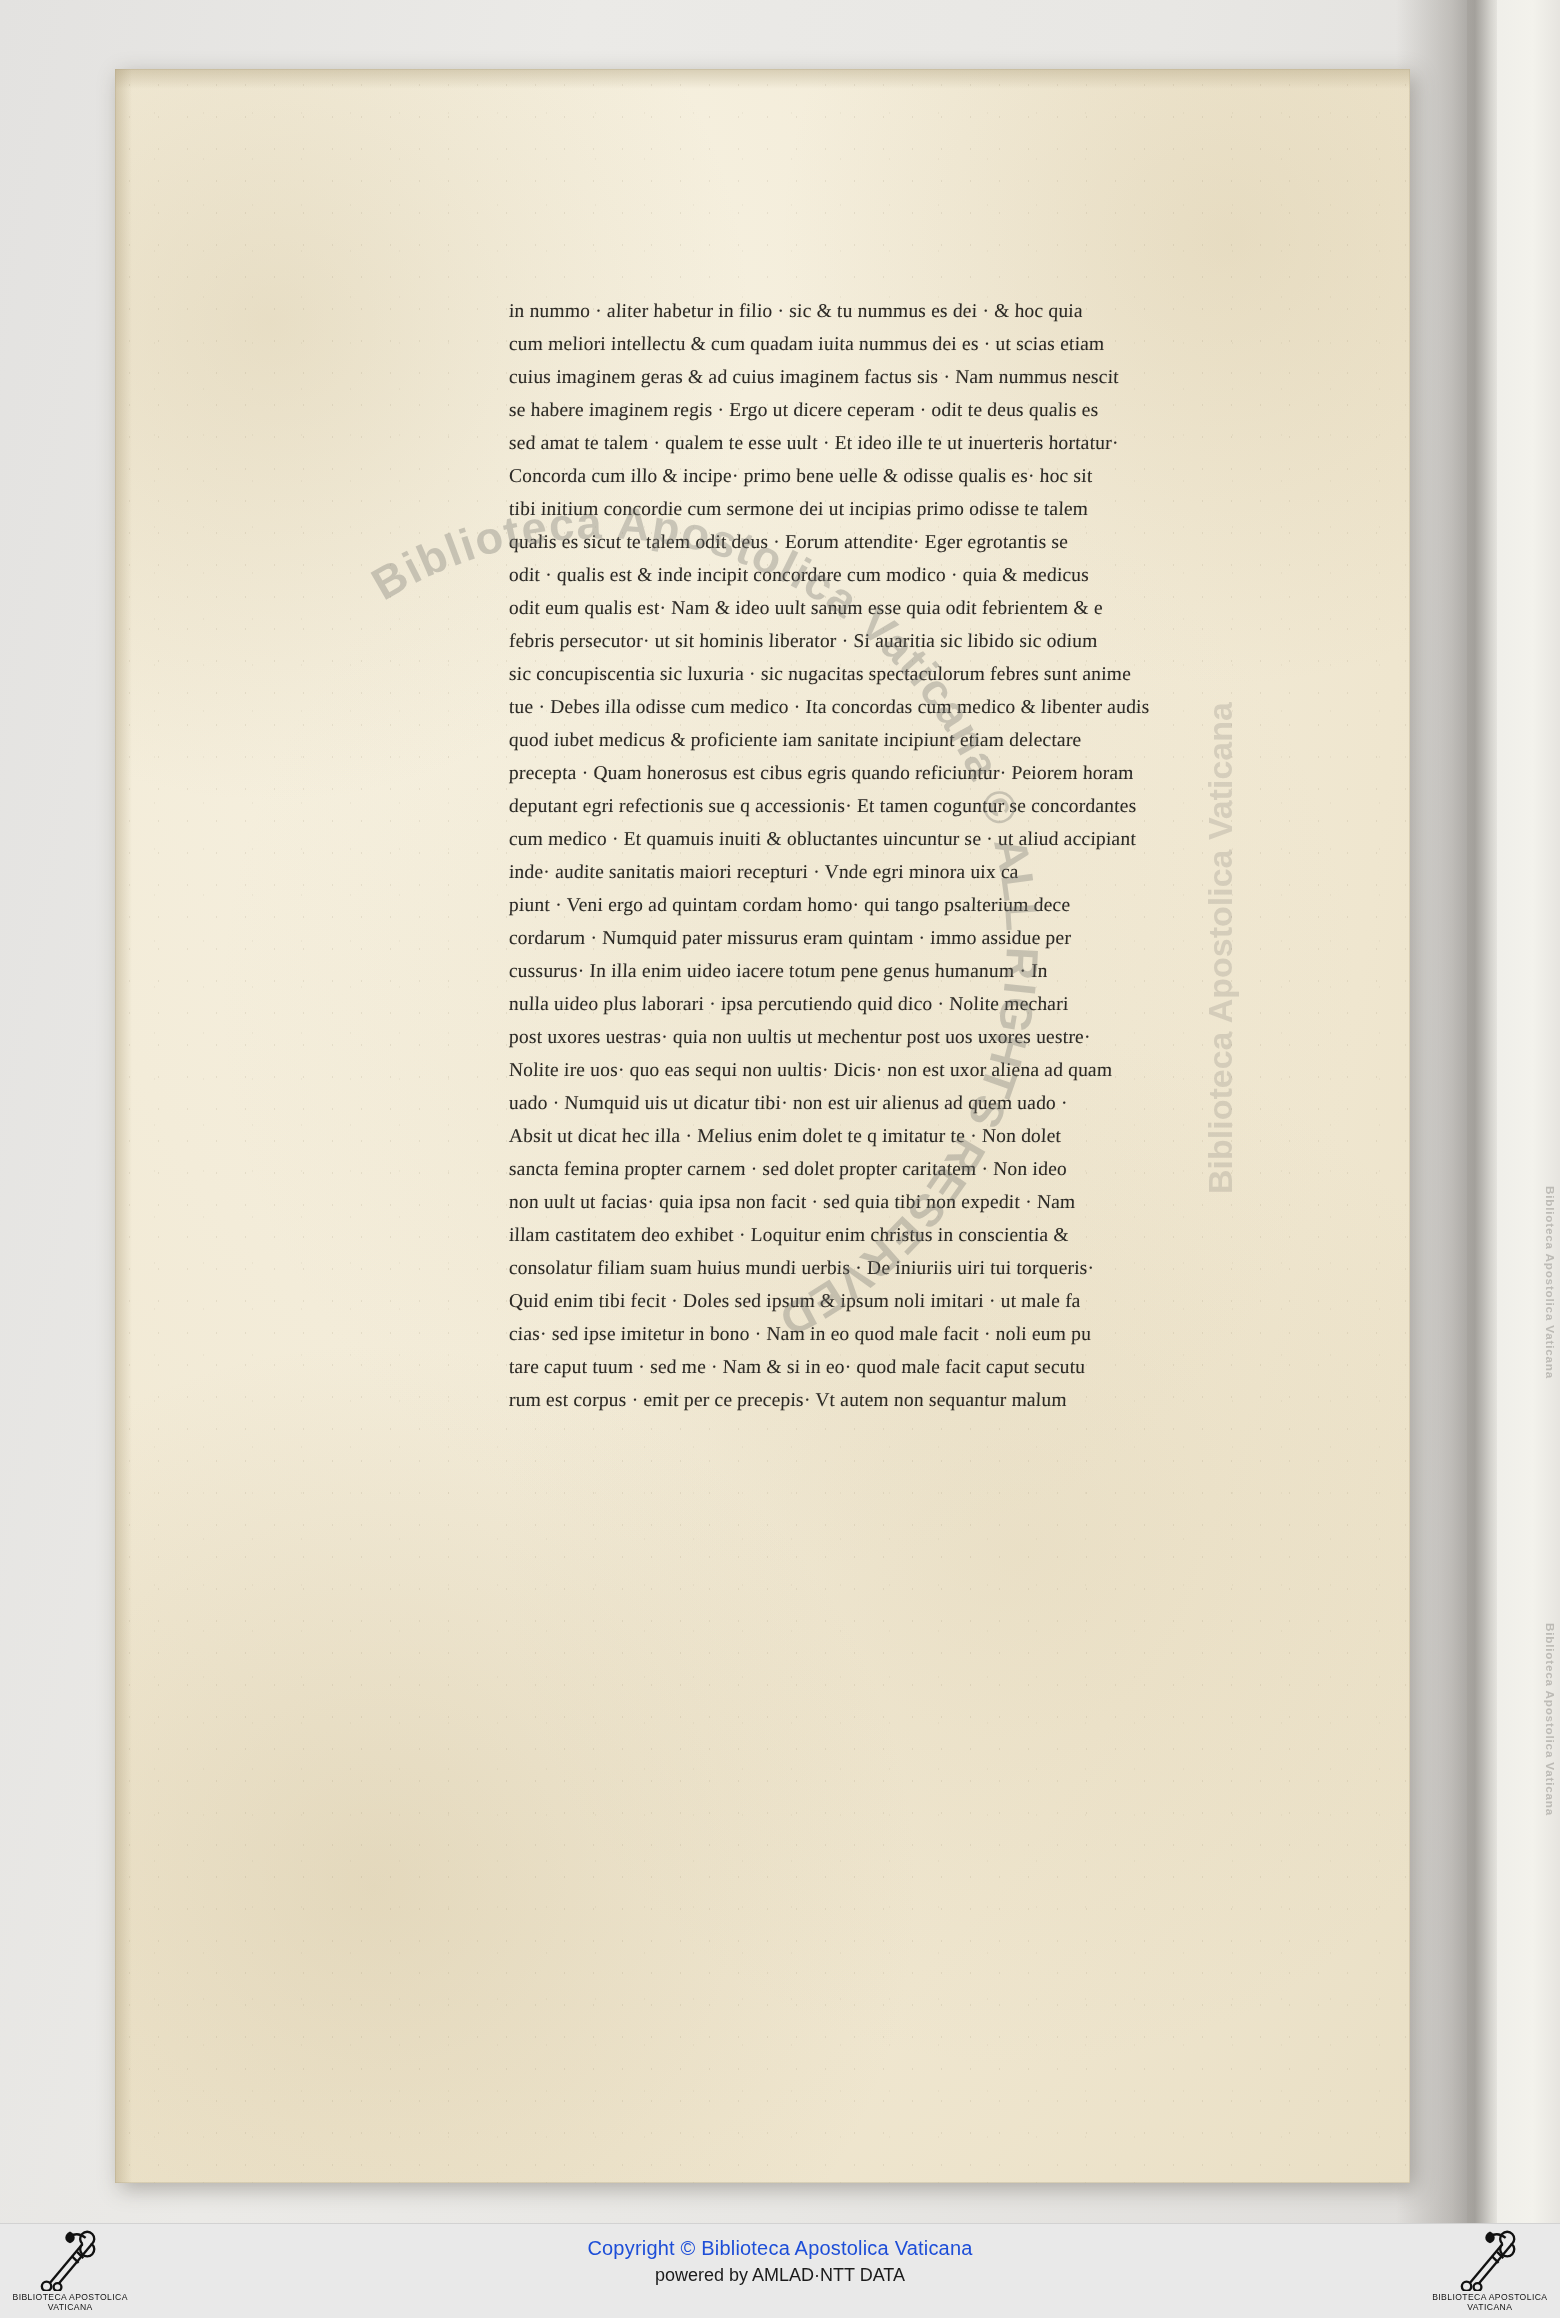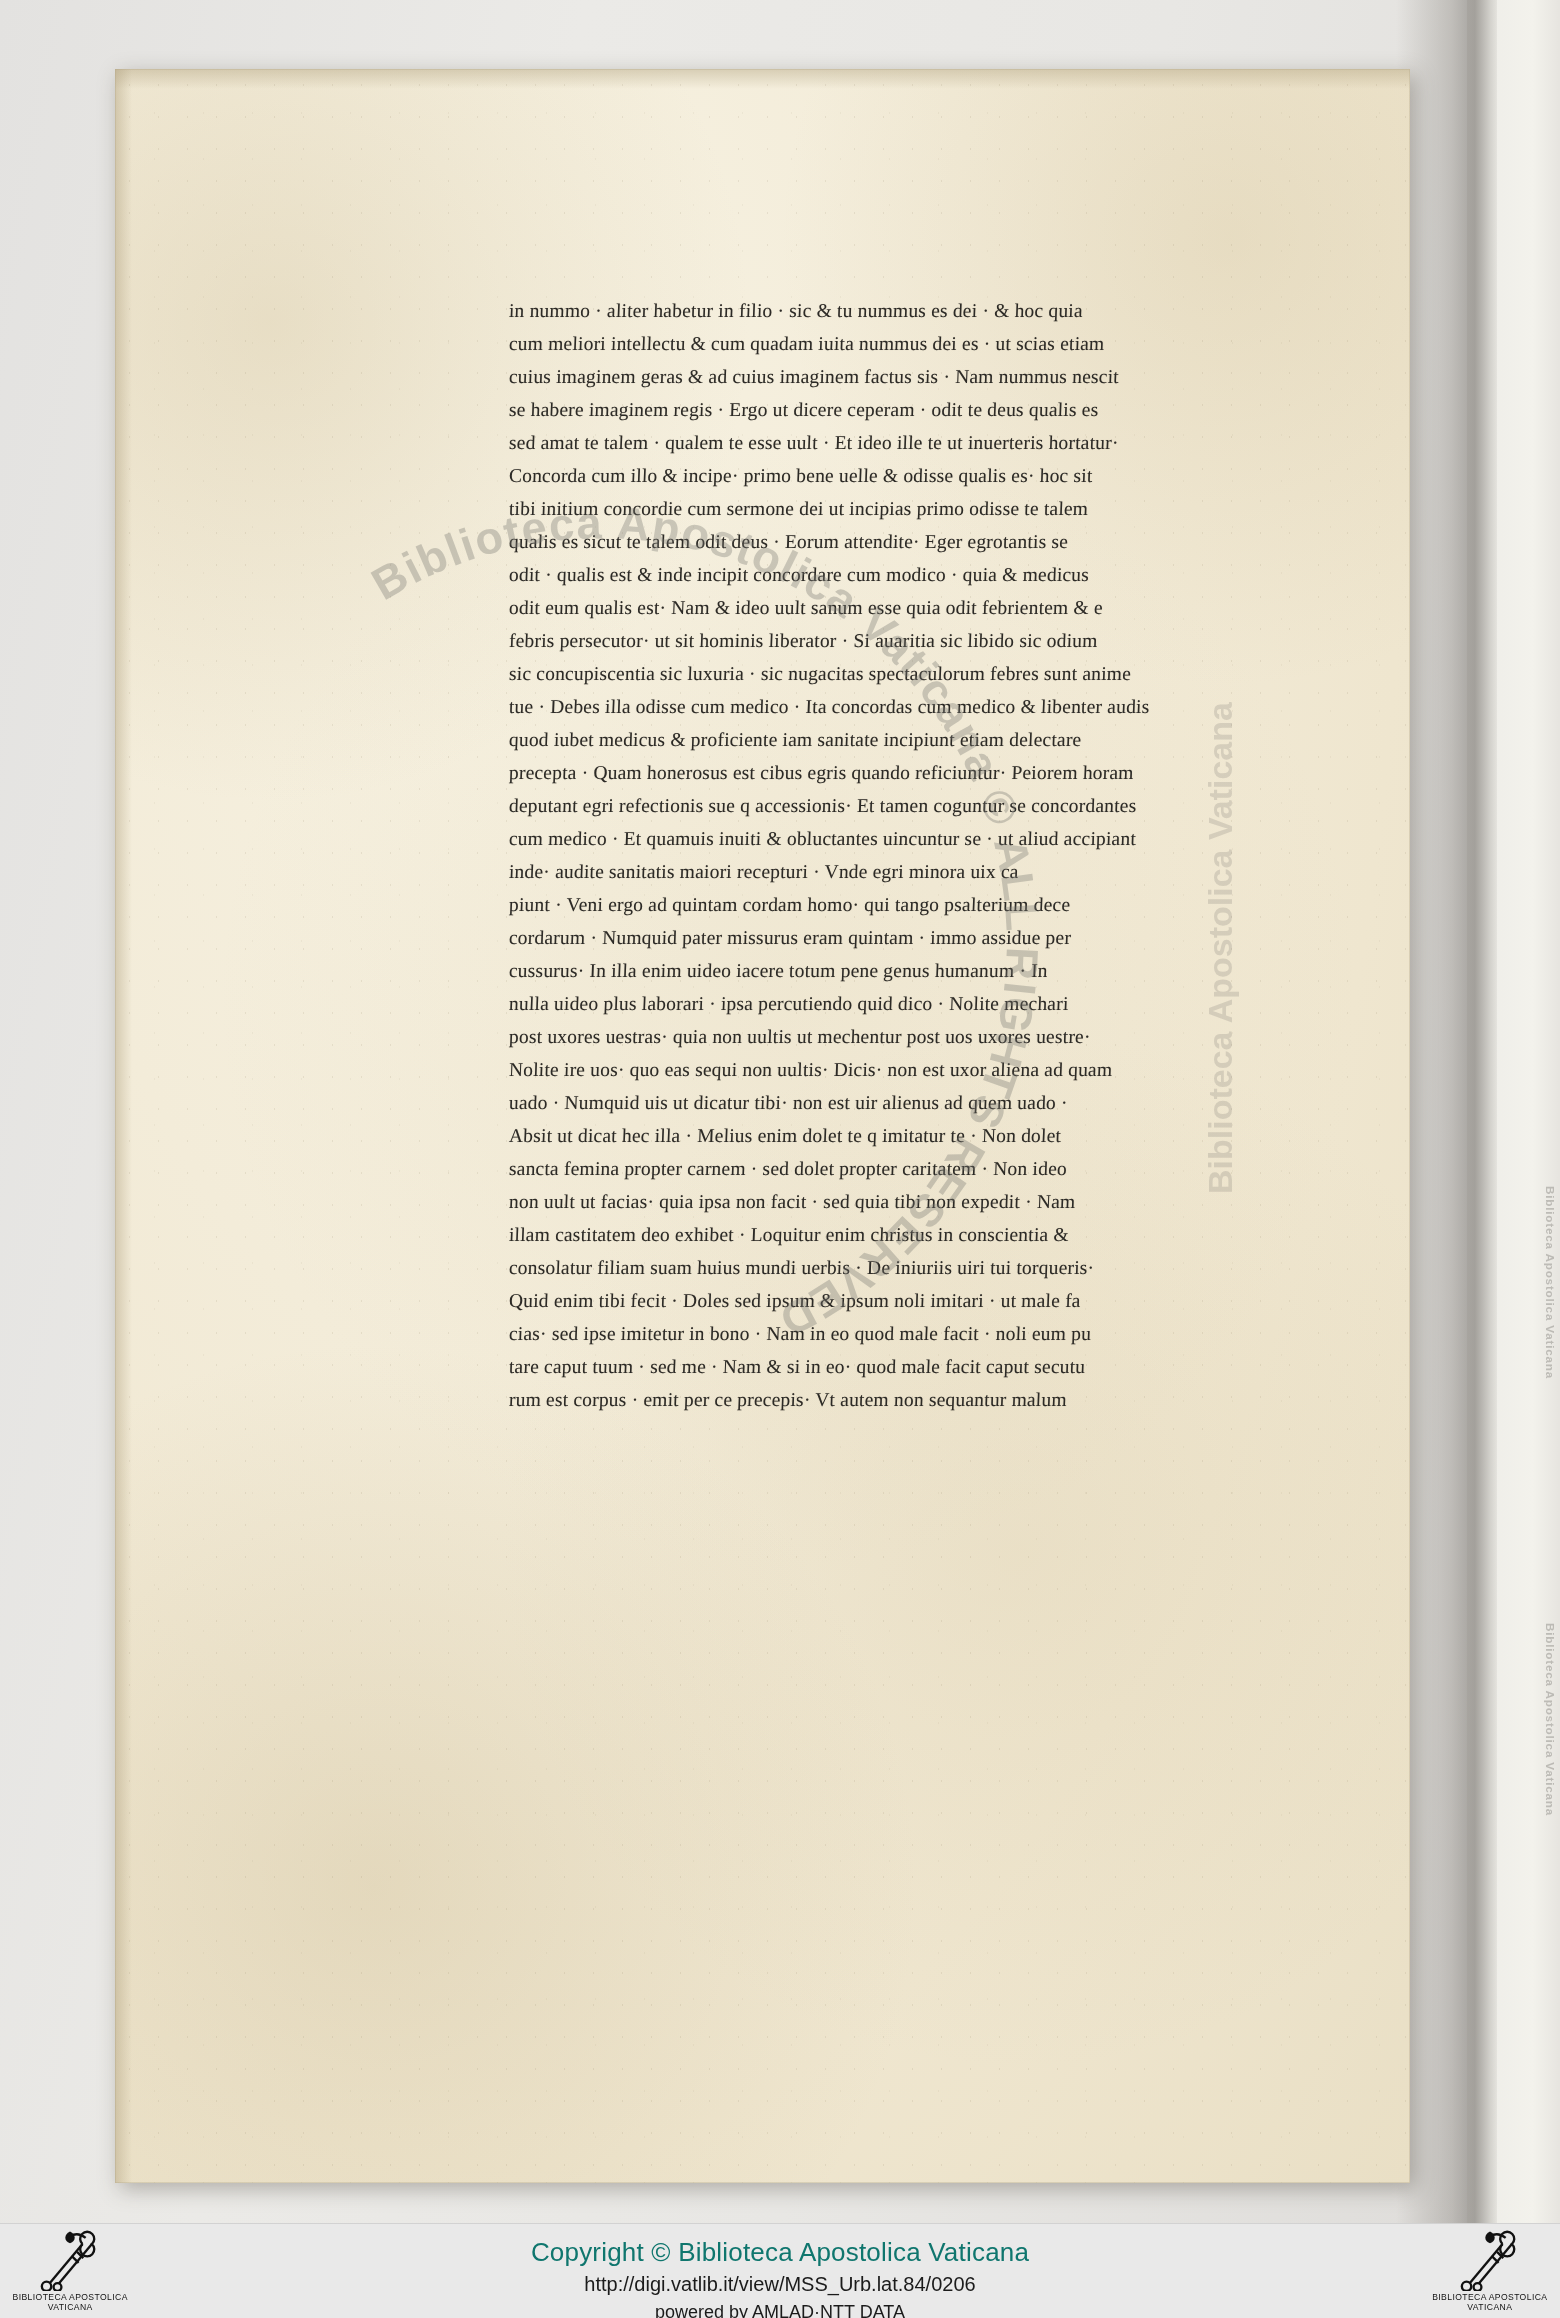--- a/index.html
+++ b/index.html
@@ -168,22 +168,22 @@
     border-top: 0.8px solid #d2d2d2;
   }
   #footer-center {
     position: absolute;
     left: 0; top: 0; width: 1560px;
     text-align: center;
     padding-top: 12.5px;
   }
   #footer-copyright {
     font-family: "Liberation Sans", sans-serif;
-    font-size: 26px;
-    color: #0f766e;
+    font-size: 20px;
+    color: #1d4ed8;
     letter-spacing: 0.2px;
   }
   #footer-url {
     font-family: "Liberation Sans", sans-serif;
     font-size: 20px;
     color: #1b1b1b;
     margin-top: 5.5px;
   }
   #footer-powered {
     font-family: "Liberation Sans", sans-serif;
@@ -295,21 +295,20 @@
           <path d="M55 28 l8 8 M49 34 l8 8"></path>
           <path d="M46 8 q10 -6 20 2"></path>
         </g>
         <path d="M46 2 q6 3 6 8 q0 5 -6 7 q-6 -2 -6 -7 q0 -5 6 -8 z" fill="#111"></path>
       </svg>
       <span class="caption">BIBLIOTECA APOSTOLICA VATICANA</span>
     </div>
 
     <div id="footer-center">
       <div id="footer-copyright">Copyright © Biblioteca Apostolica Vaticana</div>
-      <div id="footer-url">http://digi.vatlib.it/view/MSS_Urb.lat.84/0206</div>
       <div id="footer-powered">powered by AMLAD·NTT DATA</div>
     </div>
 
     <div class="footer-logo" id="footer-logo-right">
       <svg class="keys" width="72" height="61" viewBox="0 0 92 78" aria-hidden="true">
         <g fill="none" stroke="#111" stroke-width="3">
           <path d="M20 68 L62 18"></path>
           <path d="M32 68 L74 18"></path>
           <circle cx="16" cy="72" r="6"></circle>
           <circle cx="30" cy="73" r="5"></circle>

